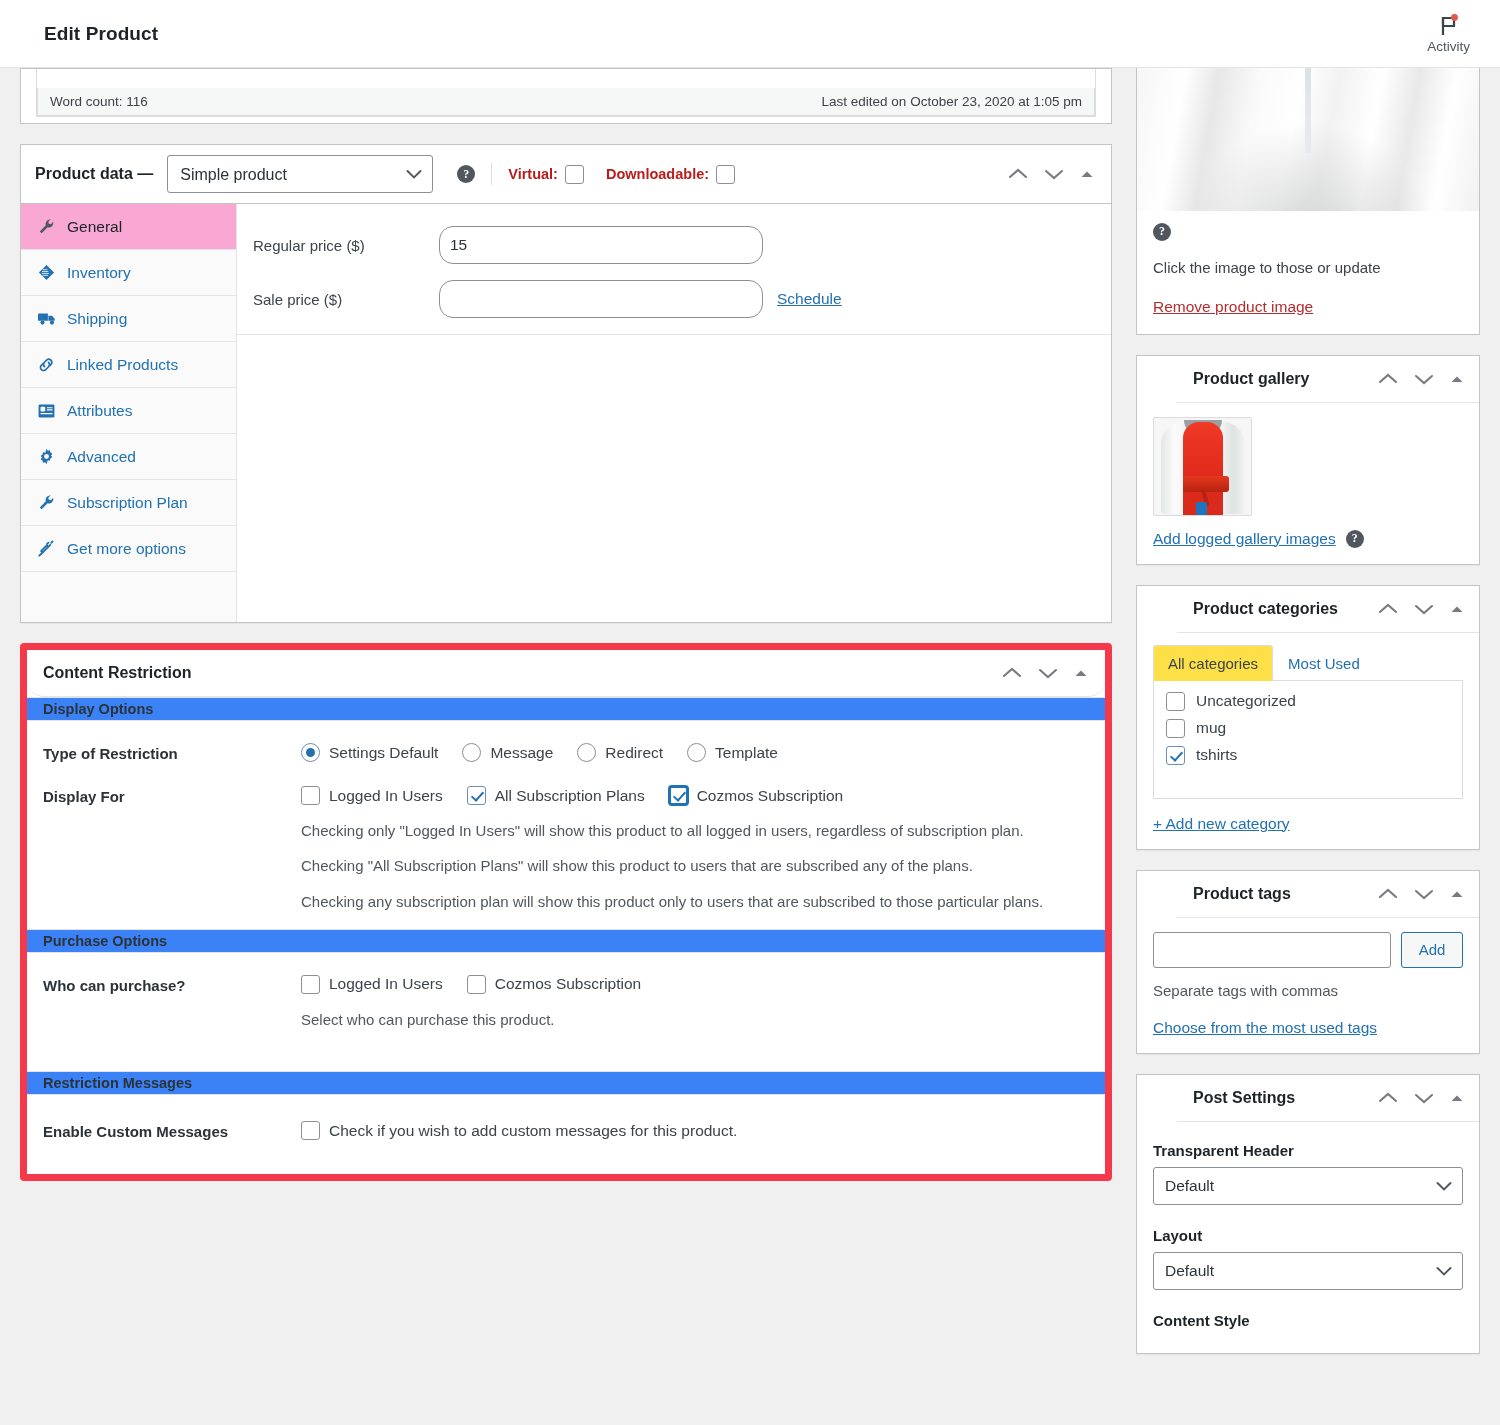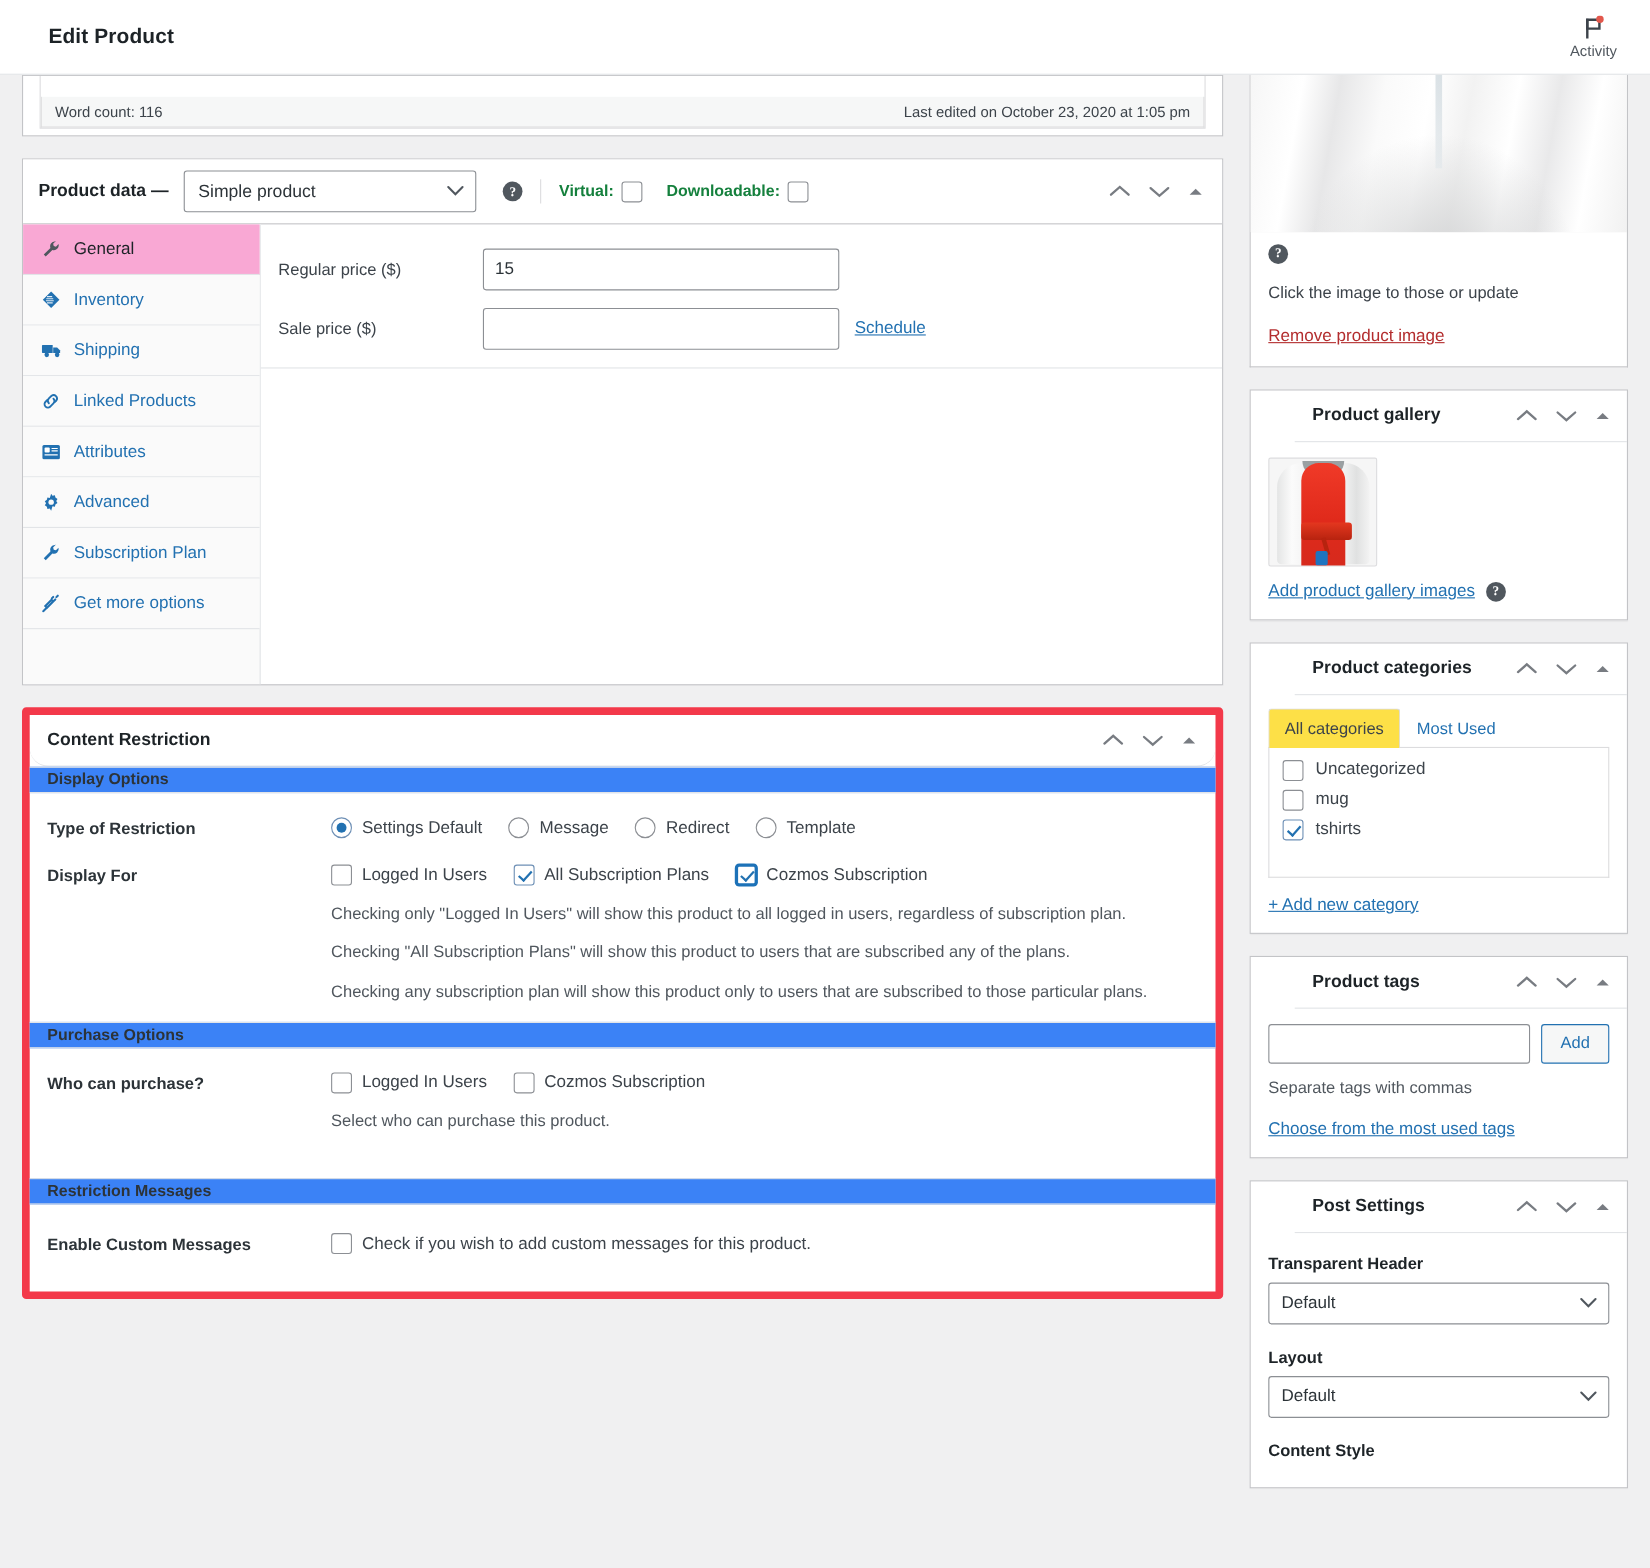--- a/index.html
+++ b/index.html
@@ -66,37 +66,37 @@
   }
   .sel-wrap { position:relative; display:inline-block; }
   .sel-wrap .chev { position:absolute; right:11px; top:50%; transform:translateY(-50%); pointer-events:none; }
   .help-dot {
     display:inline-flex; align-items:center; justify-content:center;
     width:18px; height:18px; border-radius:50%; background:#50575e; color:#fff;
     font-size:12px; font-weight:bold; font-family:"Liberation Serif", serif;
     cursor:pointer; flex:none;
   }
   .vdivider { width:1px; height:22px; background:#dcdcde; margin:0 16px; }
-  .cb-inline { display:flex; align-items:center; gap:7px; font-weight:bold; font-size:14.5px; color:#15803d; }
+  .cb-inline { display:flex; align-items:center; gap:7px; font-weight:bold; font-size:14.5px; color:#b91c1c; }
   .box-ctrls { margin-left:auto; display:flex; align-items:center; gap:14px; padding-right:4px; }
 
   .pd-body { display:flex; min-height:418px; }
   .pd-tabs { width:216px; border-right:1px solid #e2e4e7; background:#fafafa; flex:none; padding-top:0; }
   .pd-tab {
     display:flex; align-items:center; gap:11px;
     padding:13px 14px 13px 16px; border-bottom:1px solid #e2e4e7;
     color:#2271b1; font-size:15.5px; cursor:pointer; background:#fafafa;
   }
   .pd-tab.active { background:#f9a8d4; color:#1d2327; font-weight:normal; }
   .pd-tab .ticon { width:19px; height:19px; flex:none; display:flex; align-items:center; justify-content:center; }
   .pd-panel { flex:1; padding:22px 0 0 0; }
   .field-row { display:flex; align-items:center; padding:0 12px 0 16px; margin-bottom:16px; }
   .field-label { width:186px; font-size:15px; color:#3c434a; flex:none; }
   .field-input {
-    height:38px; width:324px; border:1px solid #8c8f94; border-radius:3px;
+    height:38px; width:324px; border:1px solid #8c8f94; border-radius:14px;
     padding:0 10px; font-family:inherit; font-size:15.5px; color:#2c3338; background:#fff;
   }
   .field-input::placeholder { color:#8c8f94; }
   .schedule-link { margin-left:14px; color:#2271b1; font-size:15.5px; text-decoration:underline; cursor:pointer; }
   .panel-rule { border-top:1px solid #e2e4e7; margin:10px 0 0 0; }
 
   
   .cr-wrap { border:7px solid #f3394a; border-radius:4px; background:#fff; }
   .cr-header {
     display:flex; align-items:center; padding:14px 12px 14px 16px;
@@ -555,21 +555,21 @@
       <div class="rbox-body">
         <div class="gal-thumb">
           <span class="body"></span>
           <span class="collar"></span>
           <span class="stripe"></span>
           <span class="roller"></span>
           <span class="handle"></span>
           <span class="grip"></span>
         </div>
         <div class="gal-link">
-          <a>Add product gallery images</a>
+          <a>Add logged gallery images</a>
           <span class="help-dot">?</span>
         </div>
       </div>
     </div>
 
     <div class="rbox">
       <div class="rbox-head">
         <span class="rbox-title">Product categories</span>
         <span class="box-ctrls">
           <span class="ctrl-ico">

